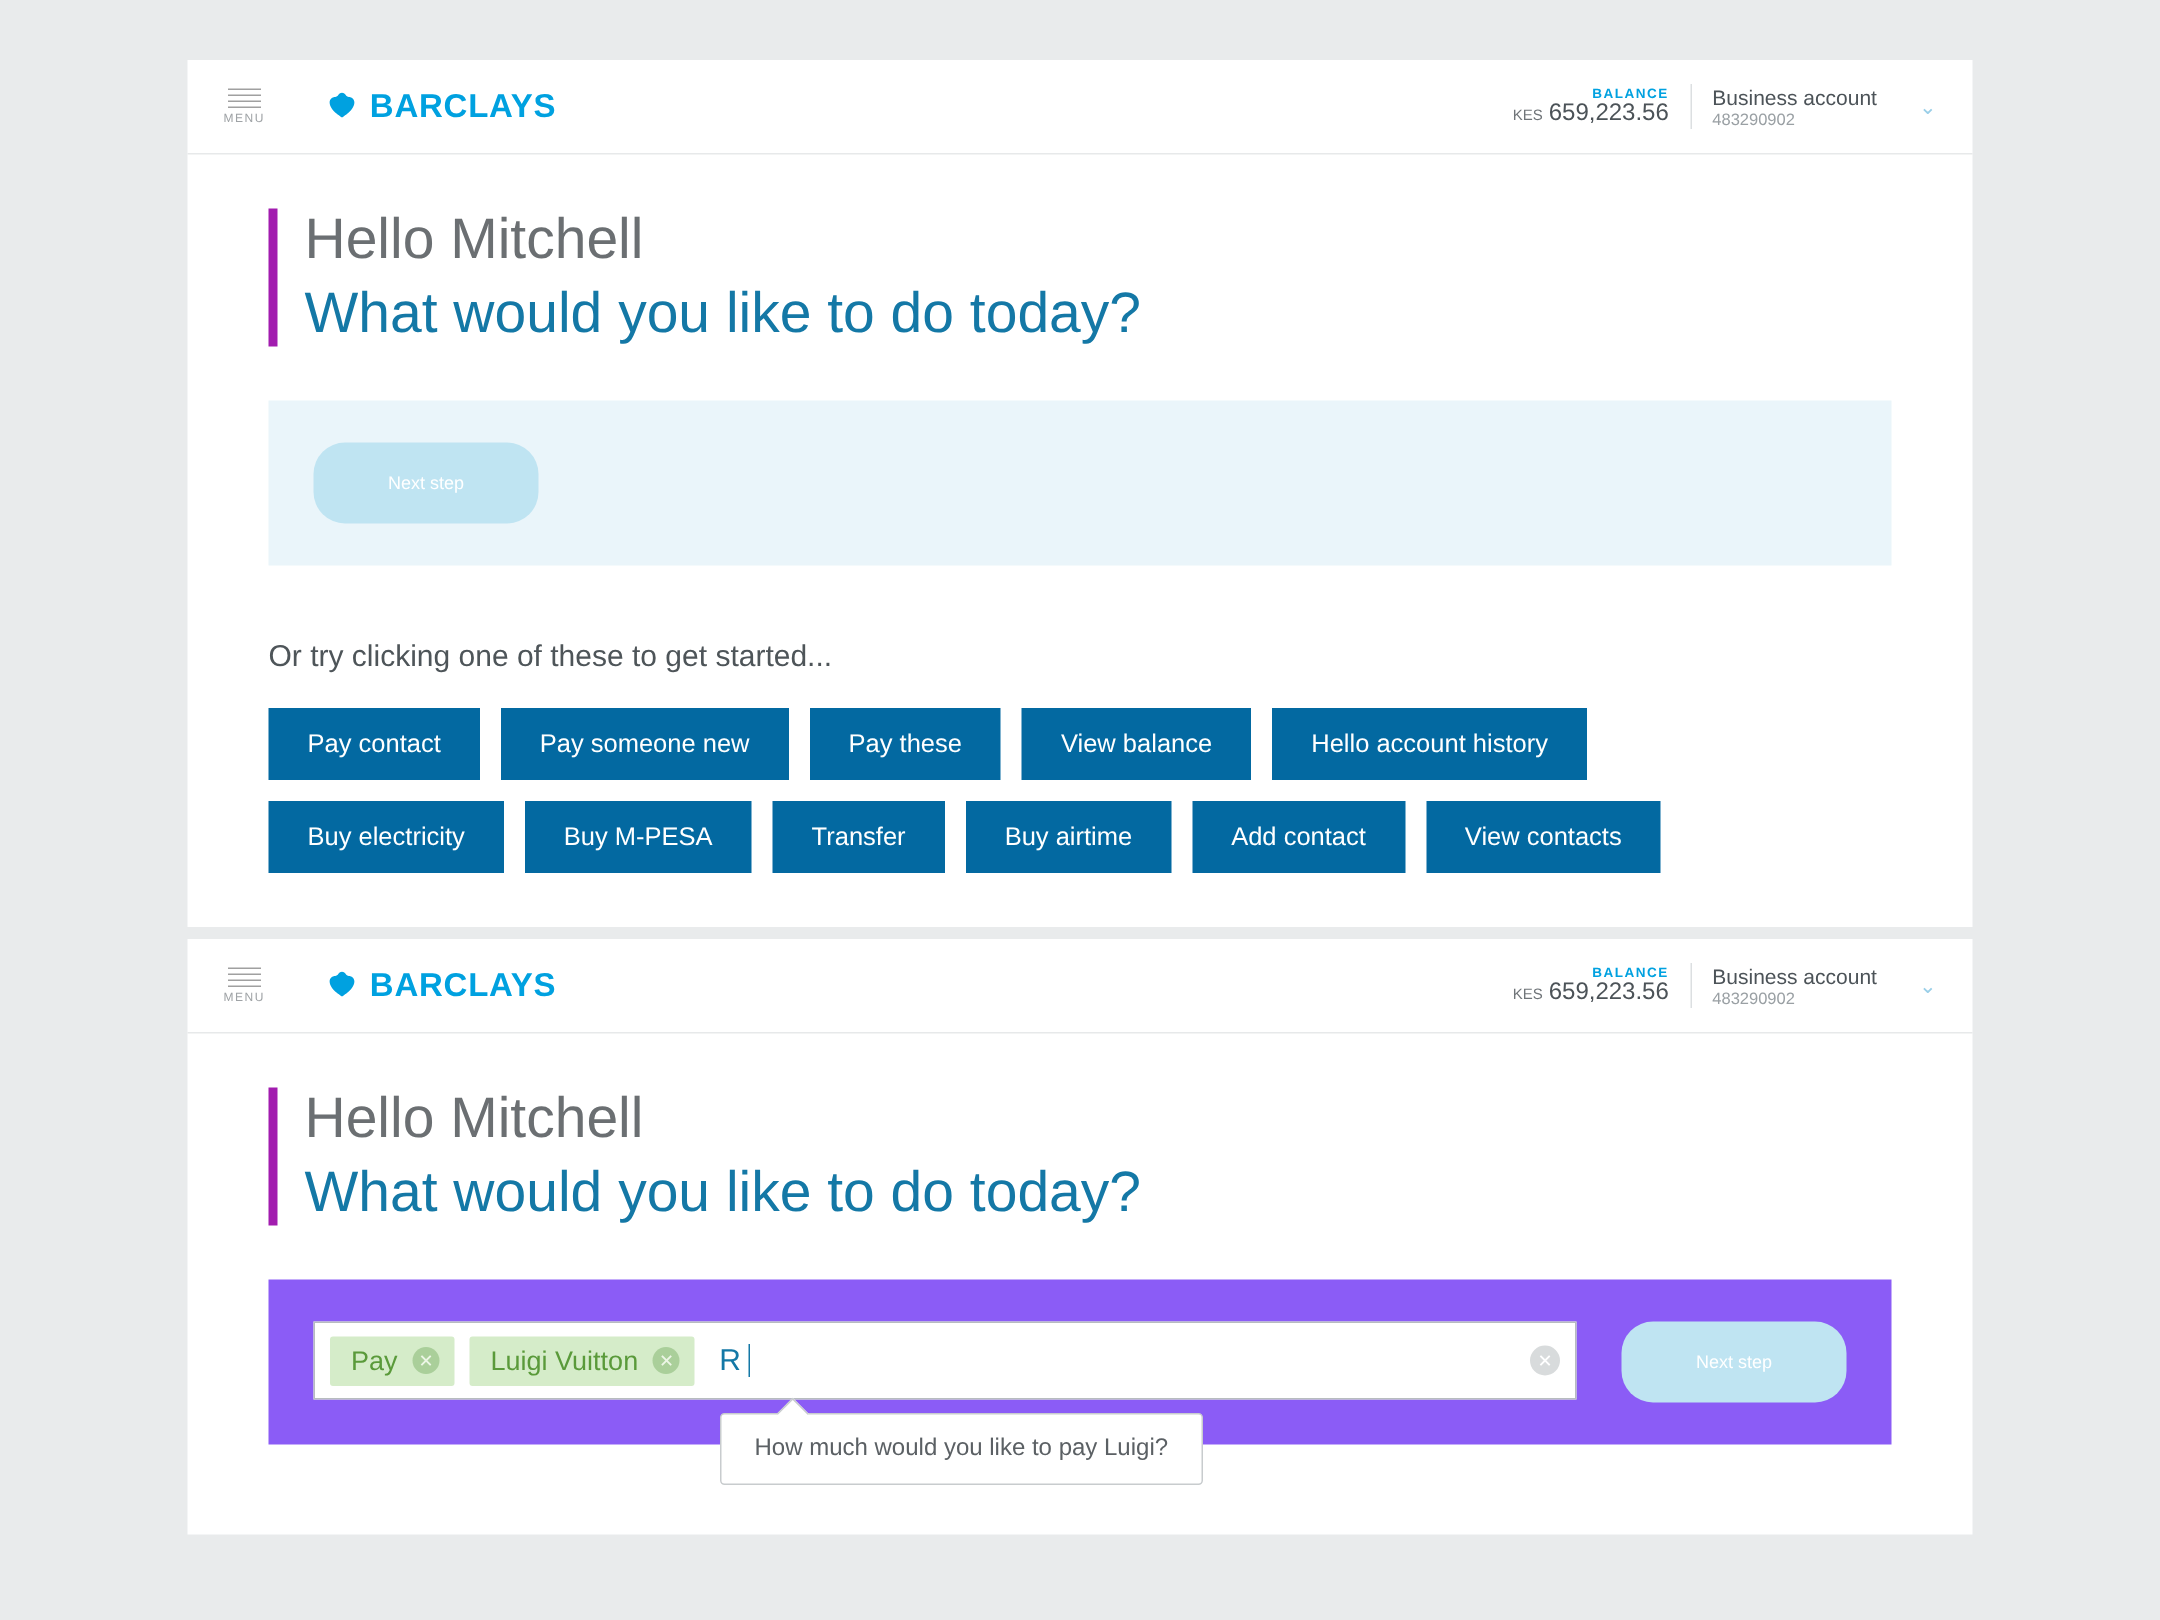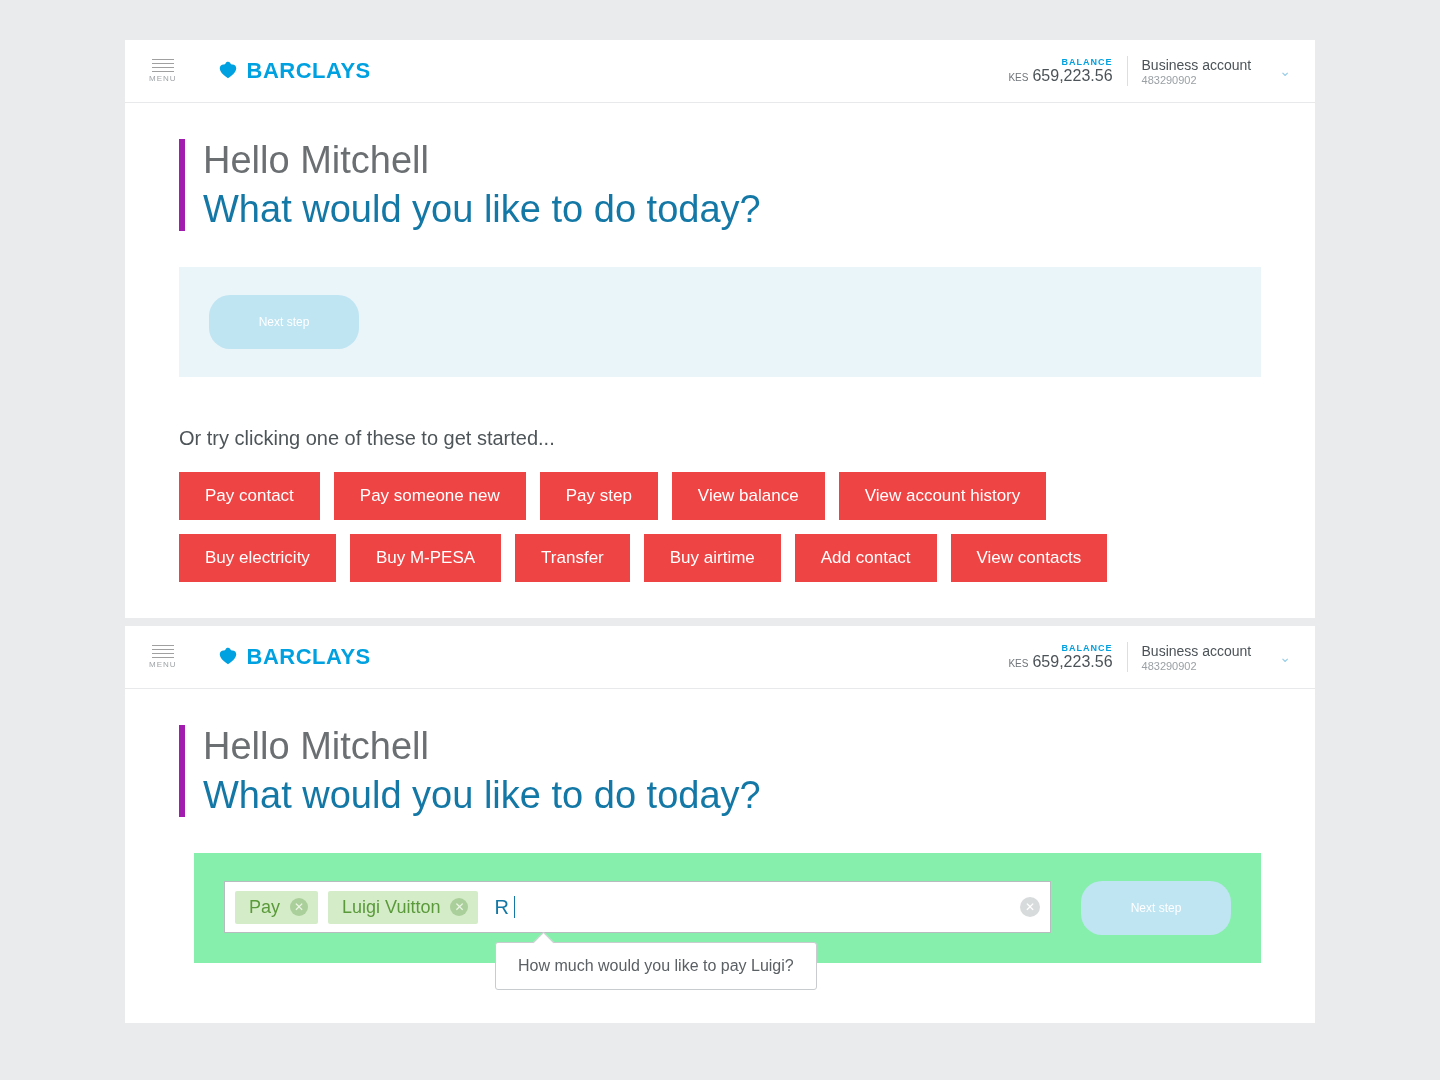--- a/index.html
+++ b/index.html
@@ -76,28 +76,28 @@
   .next-btn {
     width:150px; height:54px; border:none; border-radius:21px;
     background:#bfe4f2; color:#fff; font-size:12px; cursor:pointer;
   }
 
   
   .sugg { padding: 50px 72px 22px 54px; }
   .sugg-title { font-size:20px; color:#4e5559; font-weight:300; margin-bottom:22px; }
   .chip-row { display:flex; gap:14px; flex-wrap:wrap; margin-bottom:14px; }
   .chip {
-    background:#ef4444; color:#fff; font-size:17px;
+    background:#0369a1; color:#fff; font-size:17px;
     padding:14px 26px; border:none; cursor:pointer;
   }
 
   
   .cmd-wrap2 {
-    margin: 36px 54px 0 69px;
-    background: #86efac;
+    margin: 36px 54px 0 54px;
+    background: #8b5cf6;
     padding: 28px 30px 28px 30px;
     display:flex;
     align-items:flex-start;
     gap:30px;
     position:relative;
   }
   .token-field {
     flex:1;
     border:1px solid #b7bcbf;
     background:#fff;
@@ -211,23 +211,23 @@
 
   <div class="cmd-wrap">
     <button class="next-btn">Next step</button>
   </div>
 
   <div class="sugg">
     <div class="sugg-title">Or try clicking one of these to get started...</div>
     <div class="chip-row">
       <button class="chip">Pay contact</button>
       <button class="chip">Pay someone new</button>
-      <button class="chip">Pay step</button>
+      <button class="chip">Pay these</button>
       <button class="chip">View balance</button>
-      <button class="chip">View account history</button>
+      <button class="chip">Hello account history</button>
     </div>
     <div class="chip-row">
       <button class="chip">Buy electricity</button>
       <button class="chip">Buy M-PESA</button>
       <button class="chip">Transfer</button>
       <button class="chip">Buy airtime</button>
       <button class="chip">Add contact</button>
       <button class="chip">View contacts</button>
     </div>
   </div>

